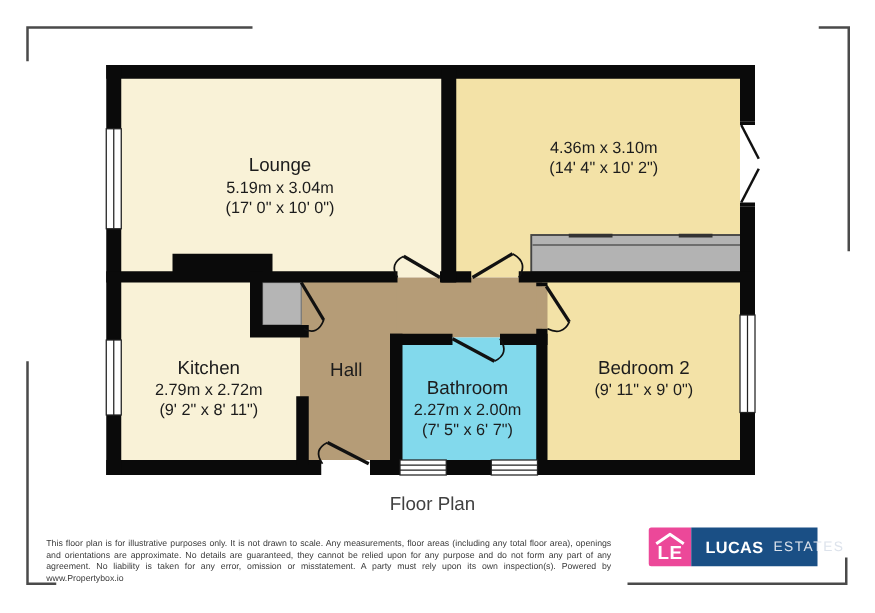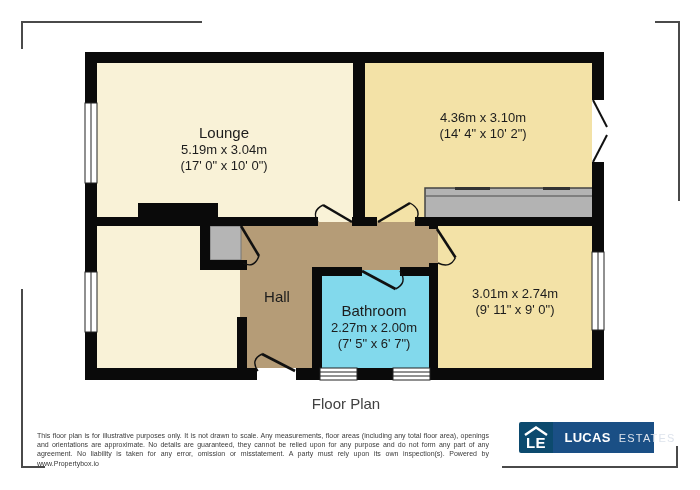--- a/index.html
+++ b/index.html
@@ -18,21 +18,21 @@
     white-space:nowrap;
   }
   .disclaimer{
     position:absolute;left:37px;top:431px;width:452px;
     font-size:7px;line-height:9.2px;color:#3a3a3a;text-align:justify;
   }
   .logo{
     position:absolute;left:519px;top:422px;height:31px;display:flex;
   }
   .logo-monogram{
-    width:34px;height:31px;background:#0c4a6e;display:flex;flex-direction:column;
+    width:34px;height:31px;background:#ec4899;display:flex;flex-direction:column;
     align-items:center;justify-content:center;border-radius:2px 0 0 2px;
   }
   .logo-monogram .mono-text{
     color:#ffffff;font-weight:bold;font-size:15px;line-height:13px;letter-spacing:0.5px;
   }
   .logo-brandbox{
     width:101px;height:31px;background:#1a4f85;display:flex;align-items:center;
     justify-content:center;
   }
   .logo-brand{color:#ffffff;font-weight:bold;font-size:13px;letter-spacing:0.3px;margin-left:33px;}
@@ -144,33 +144,38 @@
     <div class="room-name">Lounge</div>
     <div>5.19m x 3.04m</div>
     <div>(17' 0" x 10' 0")</div>
   </div>
 
   <div class="room-label" style="left:483px;top:110px;">
     <div>4.36m x 3.10m</div>
     <div>(14' 4" x 10' 2")</div>
   </div>
 
+  <div class="room-label" style="left:167px;top:286px;">
+    <div class="room-name">Kitchen</div>
+    <div>2.79m x 2.72m</div>
+    <div>(9' 2" x 8' 11")</div>
+  </div>
 
   <div class="room-label" style="left:277px;top:288px;">
     <div class="room-name">Hall</div>
   </div>
 
   <div class="room-label" style="left:374px;top:302px;">
     <div class="room-name">Bathroom</div>
     <div>2.27m x 2.00m</div>
     <div>(7' 5" x 6' 7")</div>
   </div>
 
   <div class="room-label" style="left:515px;top:286px;">
-    <div>3.01m x 2.74m</div>
+    <div class="room-name">Bedroom 2</div>
     <div>(9' 11" x 9' 0")</div>
   </div>
 
   <div class="plan-title" style="left:346px;top:395px;">Floor Plan</div>
 
   <div class="disclaimer">This floor plan is for illustrative purposes only. It is not drawn to scale. Any measurements, floor areas (including any total floor area), openings and orientations are approximate. No details are guaranteed, they cannot be relied upon for any purpose and do not form any part of any agreement. No liability is taken for any error, omission or misstatement. A party must rely upon its own inspection(s). Powered by www.Propertybox.io</div>
 
   <div class="logo">
     <div class="logo-monogram">
       <svg width="26" height="10" viewBox="0 0 26 10">

